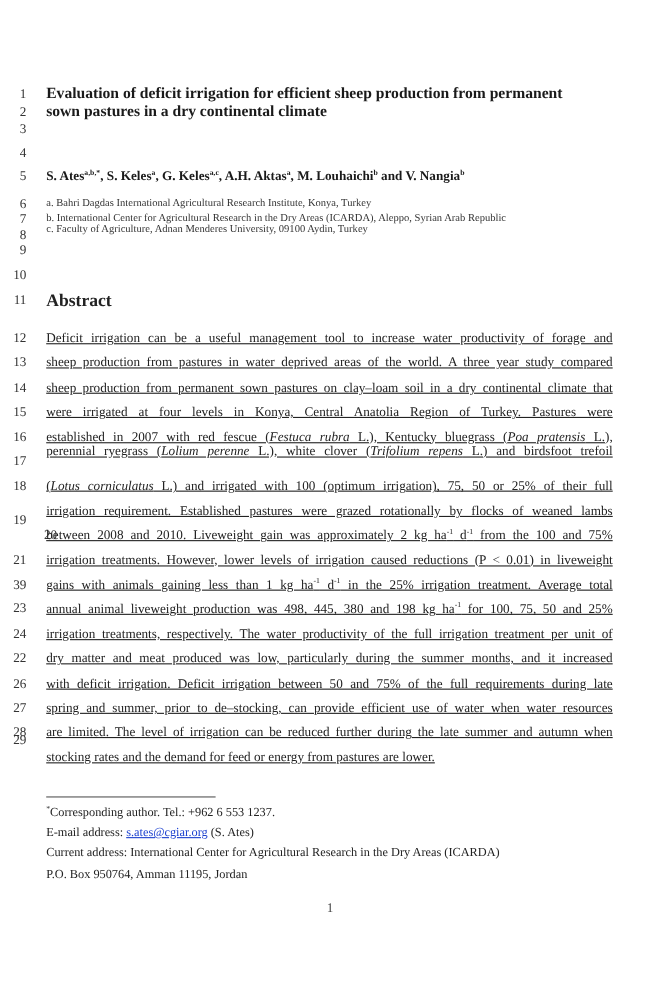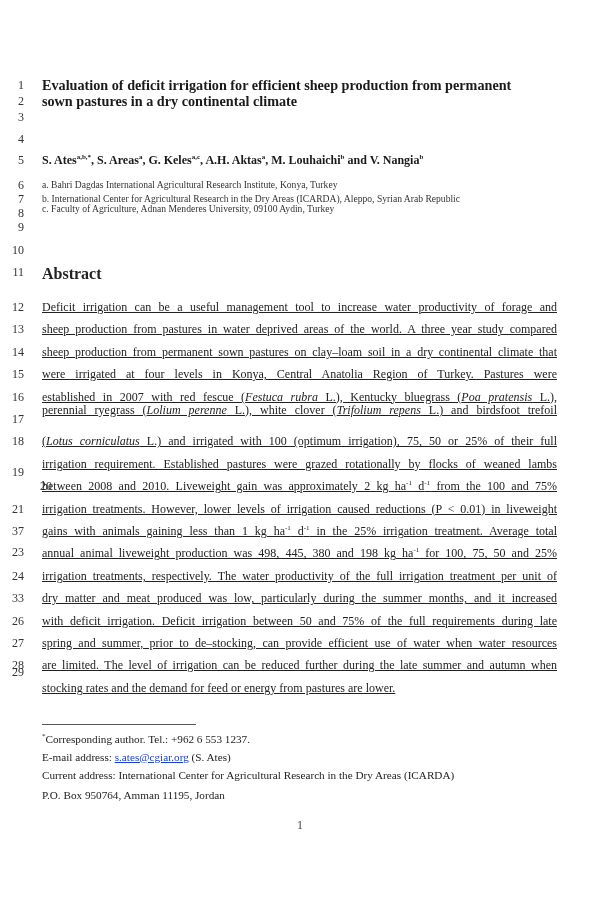--- a/index.html
+++ b/index.html
@@ -39,35 +39,35 @@
       <div class="ln" style="top: 300px;">12</div>
       <div class="ln" style="top: 322.4px;">13</div>
       <div class="ln" style="top: 344.8px;">14</div>
       <div class="ln" style="top: 367.2px;">15</div>
       <div class="ln" style="top: 389.6px;">16</div>
       <div class="ln" style="top: 412px;">17</div>
       <div class="ln" style="top: 434.4px;">18</div>
       <div class="ln" style="top: 430px; margin-top: 35px;">19</div>
       <div class="ln" style="top: 479.2px; margin-left: 28px;">20</div>
       <div class="ln" style="top: 501.6px; text-align: right;">21</div>
-      <div class="ln" style="top: 524px;">37</div>
+      <div class="ln" style="top: 524px;">39</div>
       <div class="ln" style="top: 545px;">23</div>
       <div class="ln" style="top: 568.8px;">24</div>
-      <div class="ln" style="top: 591.2px;">33</div>
+      <div class="ln" style="top: 591.2px;">22</div>
       <div class="ln" style="top: 613.6px;">26</div>
       <div class="ln" style="top: 636px;">27</div>
       <div class="ln" style="top: 658.4px;">28</div>
       <div class="ln" style="top: 665px;">29</div>
     </div>
 </div>
 
 <div class="line title" style="top:77px">Evaluation of deficit irrigation for efficient sheep production from permanent</div>
 <div class="line title" style="top:93px">sown pastures in a dry continental climate</div>
 
-<div class="line authors" style="top:153px" id="authors"><span>S. Ates</span><sup>a,b,*</sup>, <span>S. Areas</span><sup>a</sup>, <span>G. Keles</span><sup>a,c</sup>, <span>A.H. Aktas</span><sup>a</sup>, <span>M. Louhaichi</span><sup>b</sup> and <span>V. Nangia</span><sup>b</sup></div>
+<div class="line authors" style="top:153px" id="authors"><span>S. Ates</span><sup>a,b,*</sup>, <span>S. Keles</span><sup>a</sup>, <span>G. Keles</span><sup>a,c</sup>, <span>A.H. Aktas</span><sup>a</sup>, <span>M. Louhaichi</span><sup>b</sup> and <span>V. Nangia</span><sup>b</sup></div>
 
 <div class="line aff" style="top:179px">a. Bahri Dagdas International Agricultural Research Institute, Konya, Turkey</div>
 <div class="line aff" style="top:193px">b. International Center for Agricultural Research in the Dry Areas (ICARDA), Aleppo, Syrian Arab Republic</div>
 <div class="line aff" style="top:203px">c. Faculty of Agriculture, Adnan Menderes University, 09100 Aydin, Turkey</div>
 
 <div class="line abs-head" style="top:265px">Abstract</div>
 
 <div id="abstract">
     <div class="line body-line" style="top: 300px;">Deficit irrigation can be a useful management tool to increase water productivity of forage and</div>
     <div class="line body-line" style="top: 322.4px;">sheep production from pastures in water deprived areas of the world. A three year study compared</div>

